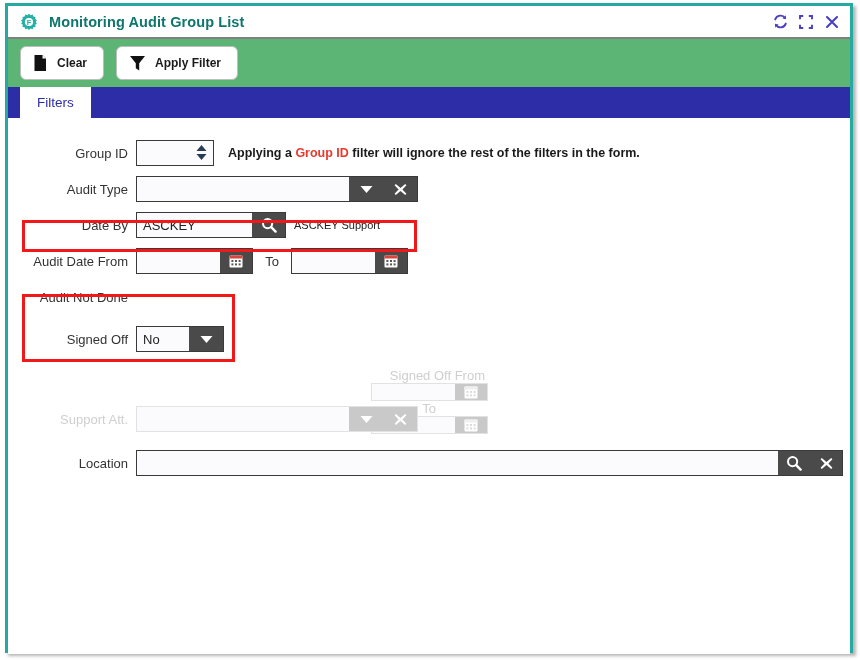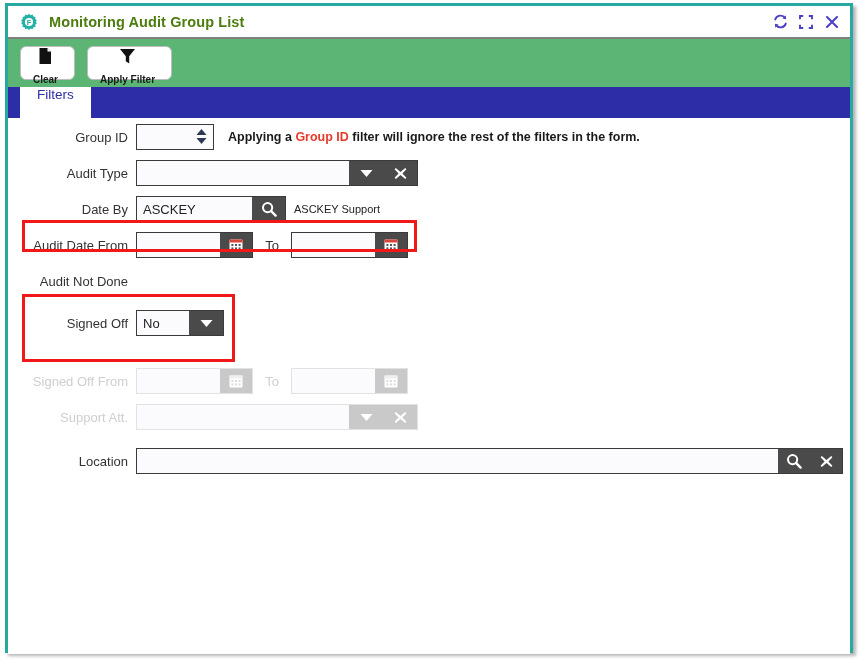--- a/index.html
+++ b/index.html
@@ -30,21 +30,21 @@
     display: flex;
     align-items: center;
   }
   .app-icon {
     margin-left: 12px;
     width: 18px; height: 18px;
     display: flex; align-items: center; justify-content: center;
   }
   .title-text {
     margin-left: 11px;
-    color: #4d7c0f;
+    color: #0f766e;
     font-size: 14.5px;
     font-weight: bold;
     letter-spacing: 0.1px;
   }
   .win-controls {
     position: absolute;
     right: 8px; top: 0; bottom: 0;
     display: flex; align-items: center; gap: 6px;
   }
   .win-btn {
@@ -66,54 +66,53 @@
   .tb-btn {
     height: 34px;
     background: #ffffff;
     border: 1px solid #bdbdbd;
     border-radius: 6px;
     display: flex;
     align-items: center;
     gap: 9px;
     padding: 0 16px 0 12px;
     cursor: pointer;
-    font-size: 10px;
+    font-size: 12px;
     font-weight: bold;
     color: #1a1a1a;
-    flex-direction: column;
   }
   .tb-btn .glyph { display: flex; align-items: center; }
 
   
   .tabbar {
     height: 31px;
     background: #2d2da8;
     display: flex;
     align-items: flex-end;
     padding-left: 12px;
   }
   .tab {
     height: 31px;
-    display: flex; 
+    display: flex; align-items: center;
     padding: 0 17px;
     font-size: 13.5px;
     color: #ffffff;
     cursor: pointer;
   }
   .tab.active {
     background: #ffffff;
     color: #2d2da8;
   }
 
   
   .form-body {
     position: relative;
     background: #ffffff;
     height: calc(650px - 33px - 48px - 31px - 2px);
-    padding-top: 4px;
+    padding-top: 20px;
   }
 
   .row {
     display: flex;
     align-items: center;
     height: 30px;
     margin-bottom: 6px;
   }
   .lbl {
     width: 128px;
@@ -372,21 +371,21 @@
         <span class="btn-dark">
           <span>
             <svg width="13" height="9" viewBox="0 0 13 9">
                 <path d="M0.5 1 L12.5 1 L6.5 8 Z" fill="#ffffff"></path>
               </svg>
           </span>
         </span>
       </div>
     </div>
 
-    <div class="row" style="margin-top:28px;">
+    <div class="row" style="margin-top:14px;flex-direction:column;">
       <div class="lbl dim">Signed Off From</div>
       <div class="fld dim" style="width:117px;">
         <input type="text" disabled="" value="" style="">
         <span class="btn-dark dim narrow">
           <span>
             <svg width="16" height="16" viewBox="0 0 16 16">
               <rect x="1.5" y="2.5" width="13" height="12" rx="1" fill="#ffffff"></rect>
               <rect x="1.5" y="2.5" width="13" height="3" fill="#efefef"></rect>
               <rect x="3.4" y="7" width="2" height="2" fill="#dcdcdc"></rect>
               <rect x="7" y="7" width="2" height="2" fill="#dcdcdc"></rect>

